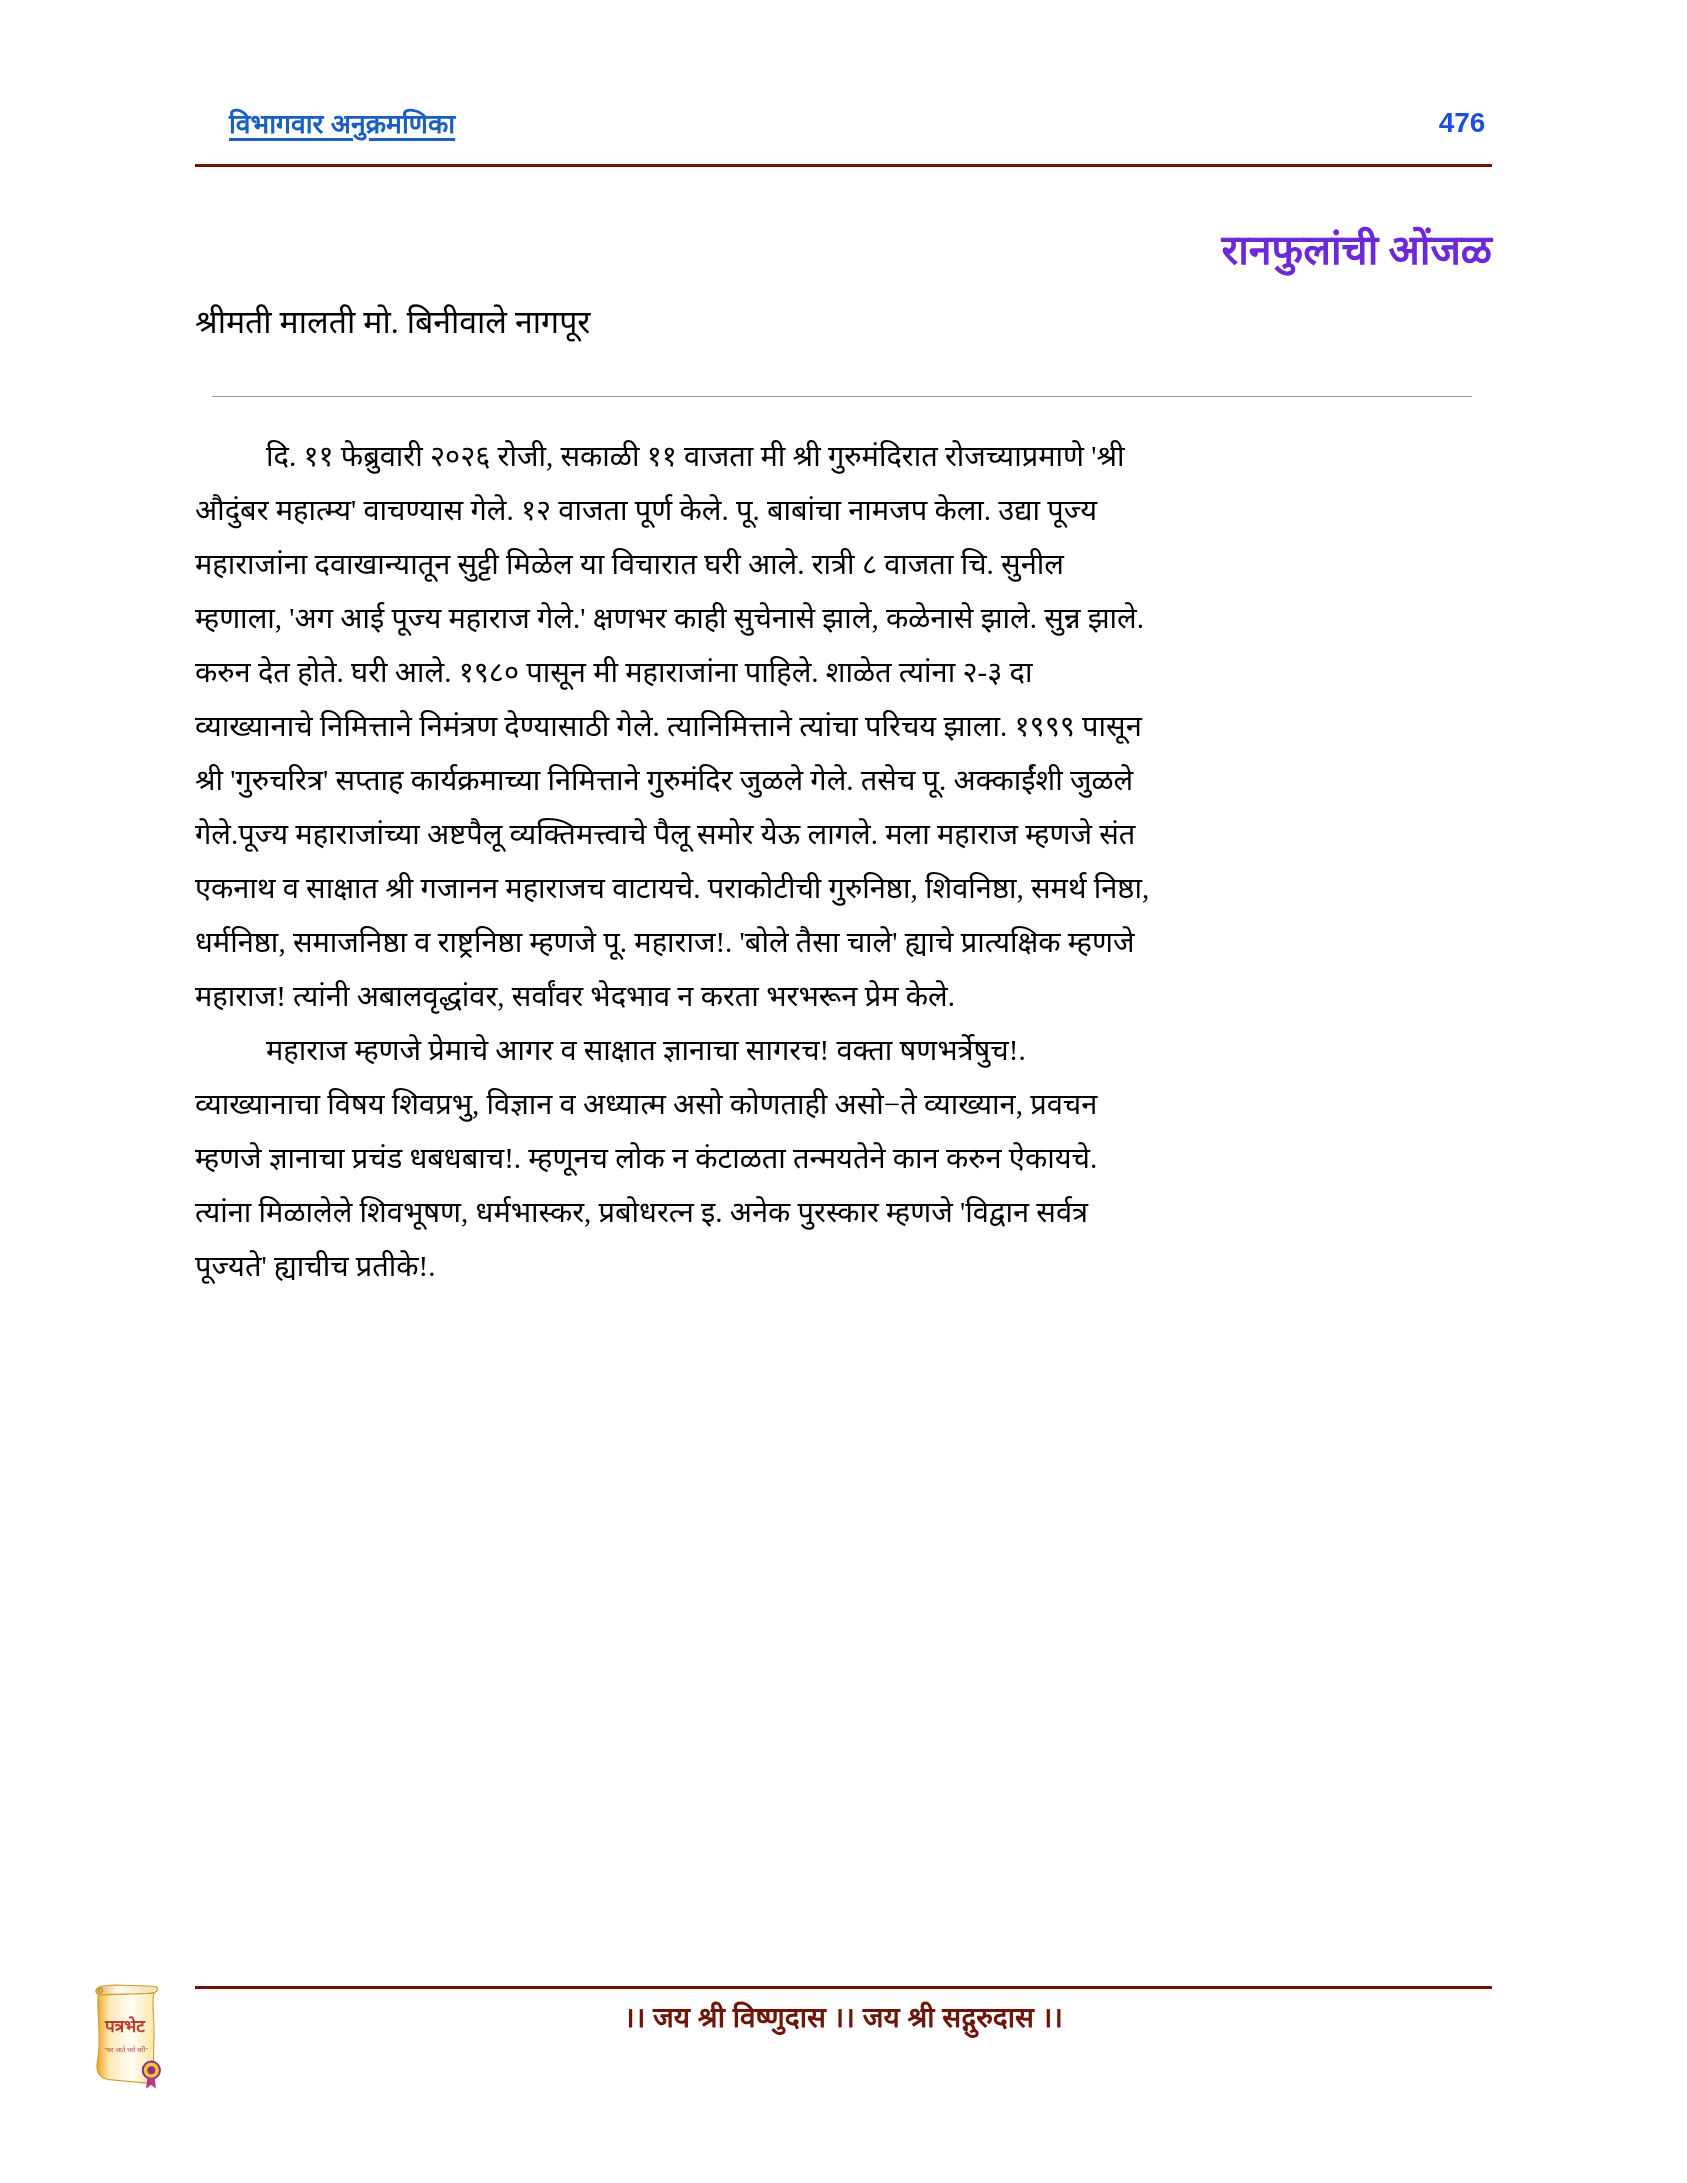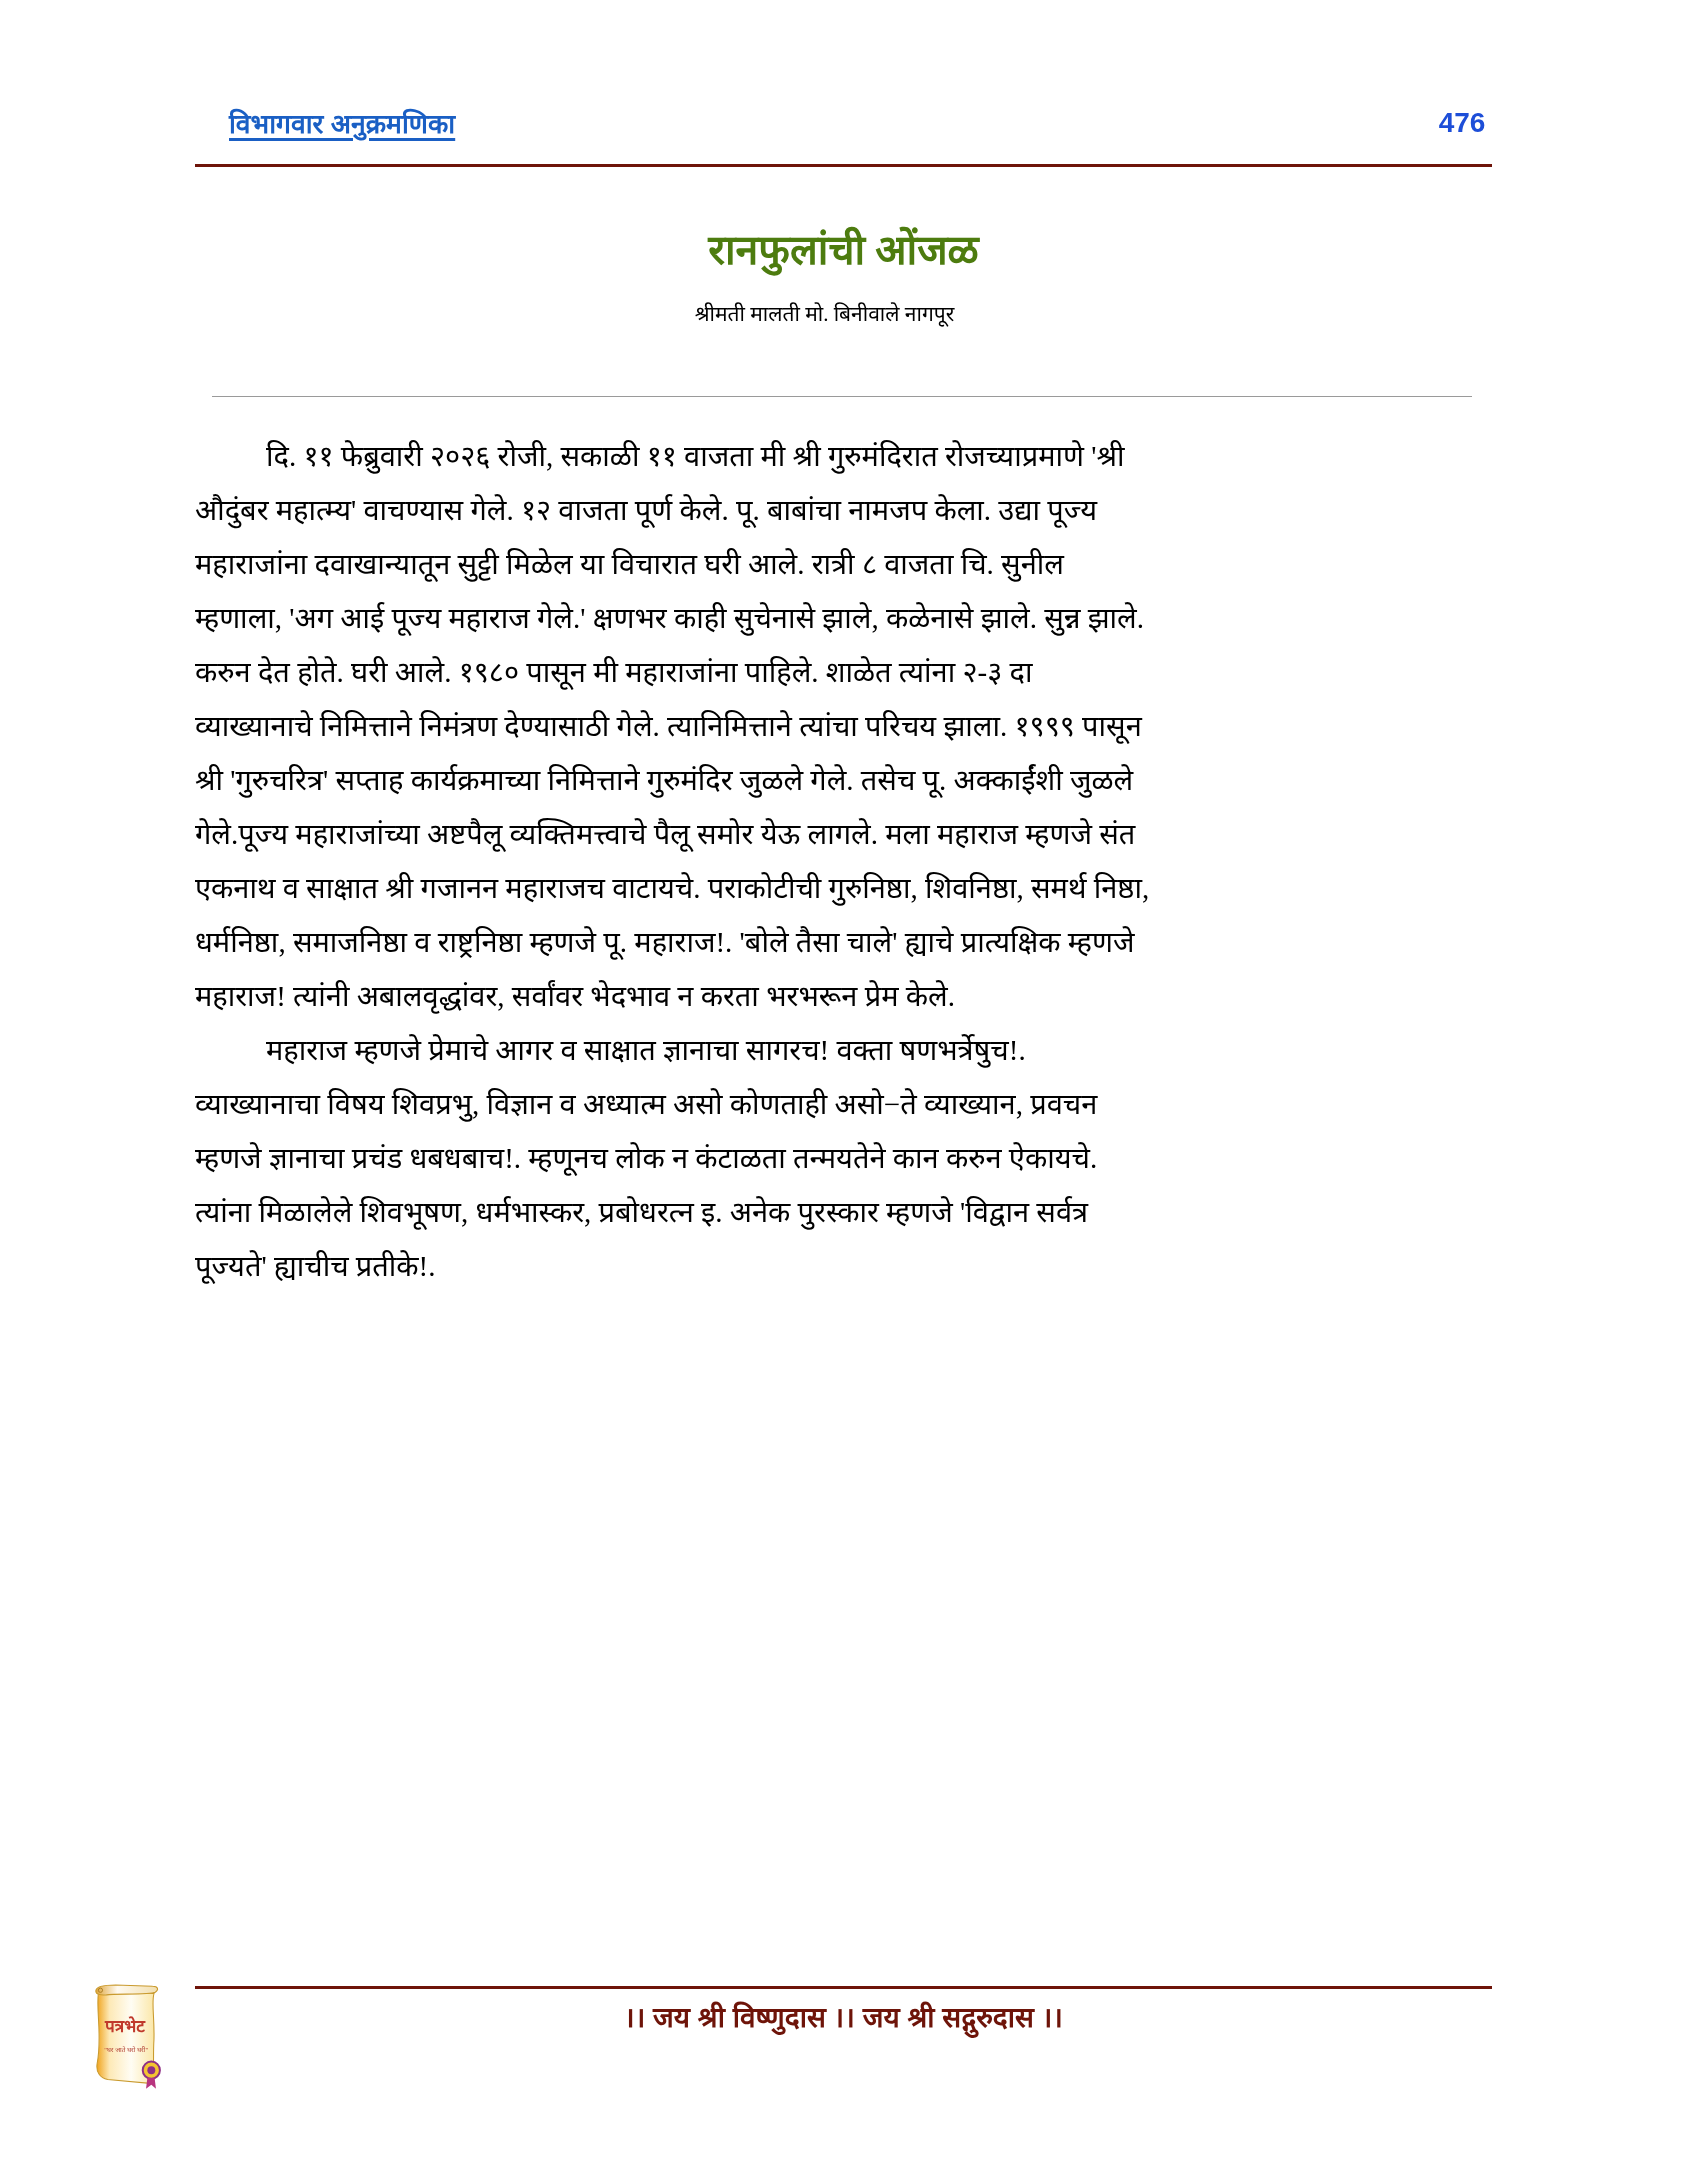--- a/index.html
+++ b/index.html
@@ -68,37 +68,37 @@
     height: 3.3px;
     background: #6e1409;
   }
 
   
   .article-title {
     position: absolute;
     left: 195px;
     top: 198px;
     width: 1297px;
-    text-align: center;
+    text-align: right;
     font-family: "Liberation Serif", "DejaVu Serif", serif;
     font-size: 41px;
     font-weight: bold;
-    color: #4d7c0f;
+    color: #6d28d9;
     line-height: 1.25;
   }
   .article-author {
     position: absolute;
     left: 195px;
     top: 299px;
     width: 1297px;
-    text-align: center;
+    text-align: left;
     padding-right: 38px;
     box-sizing: border-box;
     font-family: "Liberation Serif", "DejaVu Serif", serif;
-    font-size: 21px;
+    font-size: 32px;
     color: #000000;
   }
   .title-rule {
     position: absolute;
     left: 212px;
     top: 396px;
     width: 1260px;
     height: 1.3px;
     background: #9a9a9a;
   }

